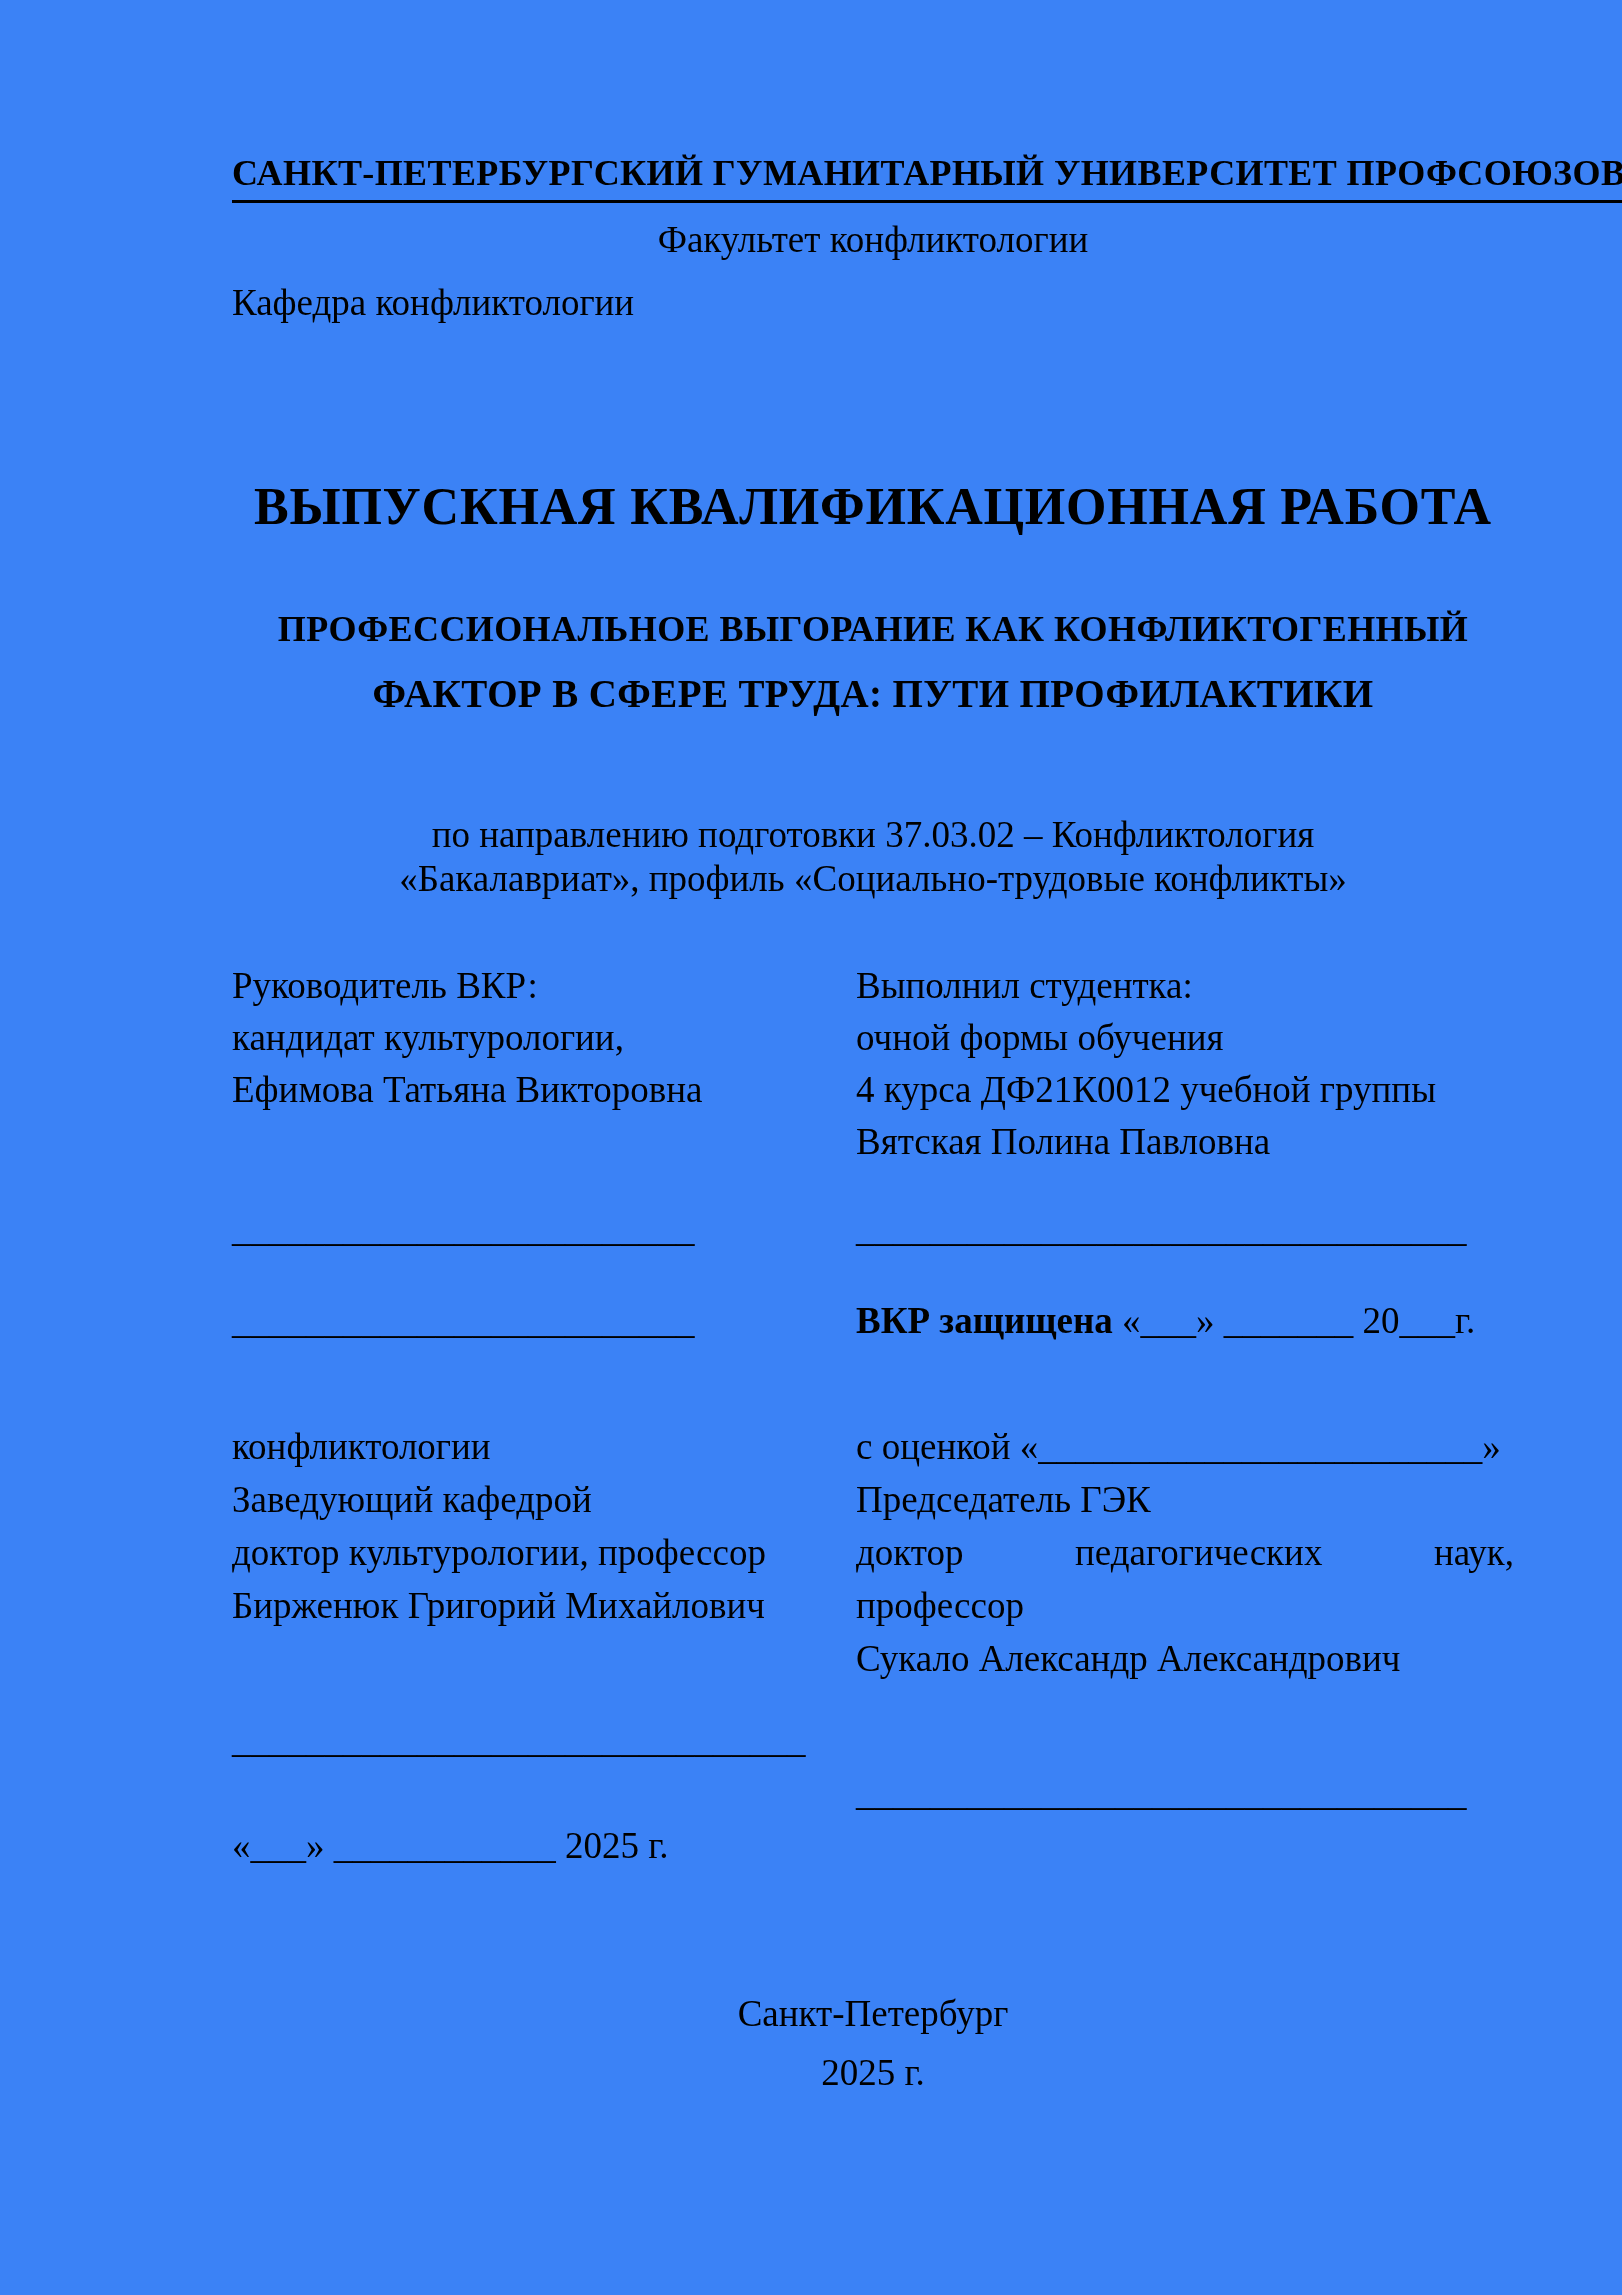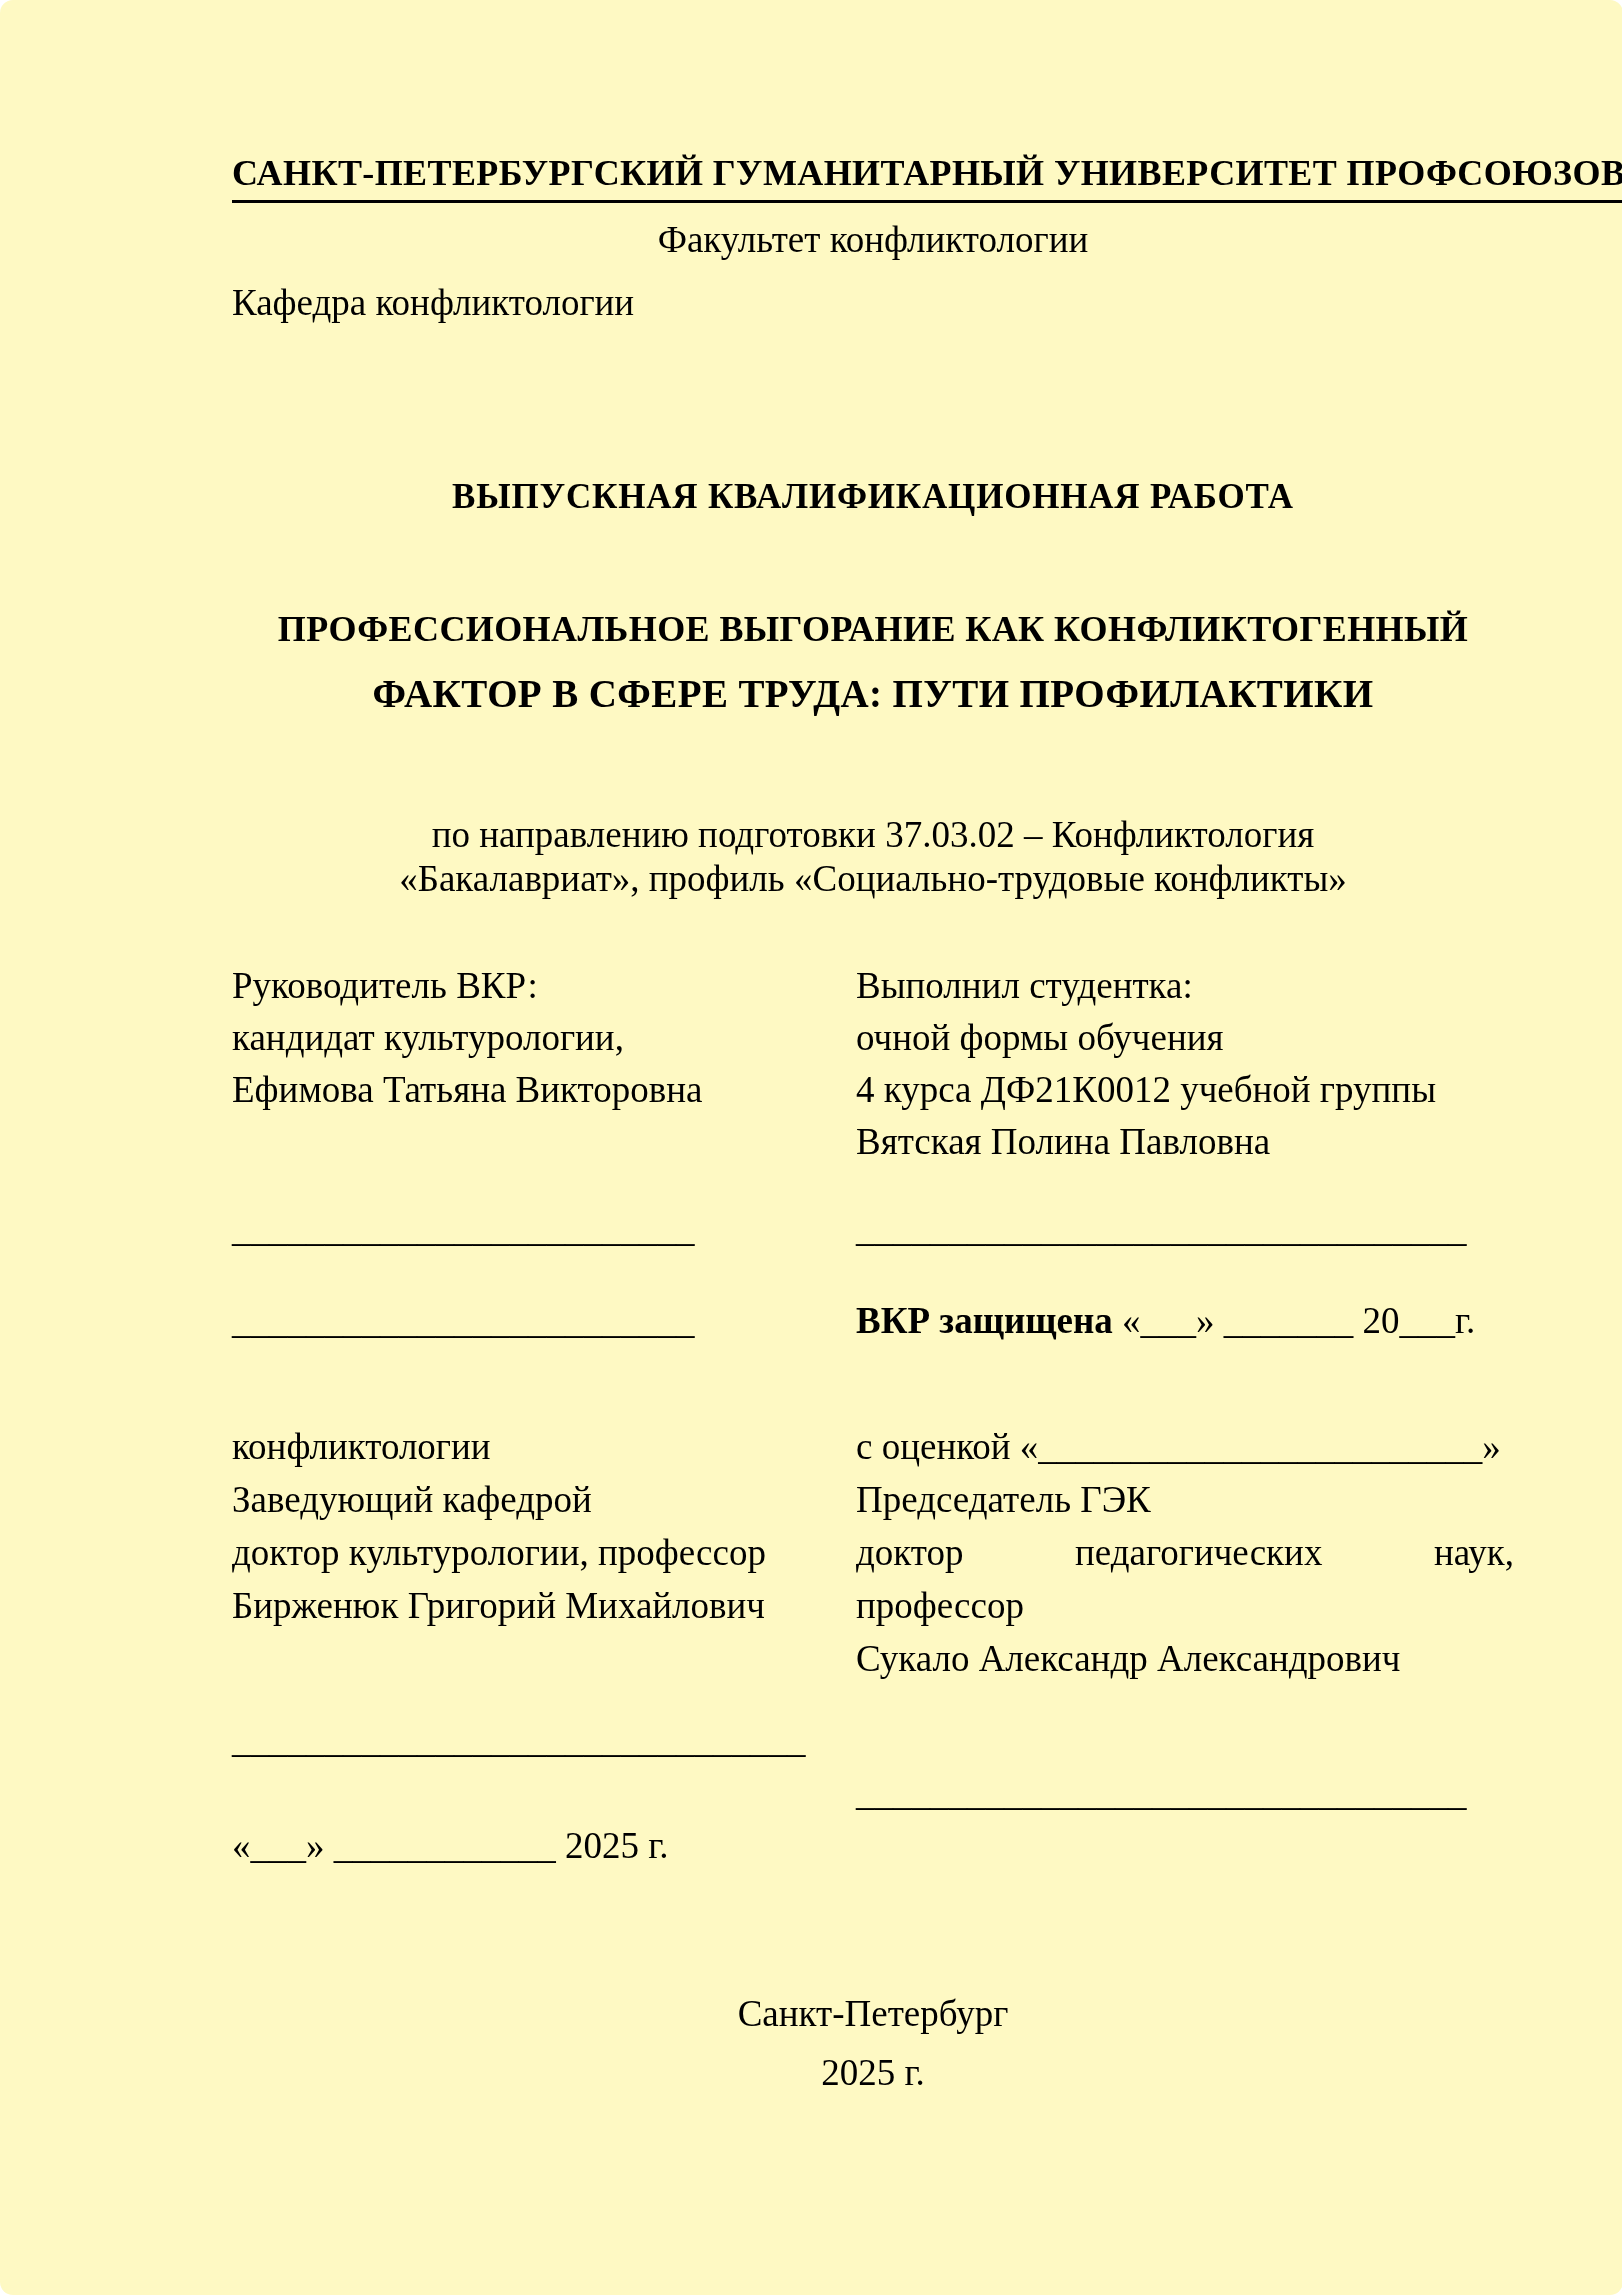--- a/index.html
+++ b/index.html
@@ -4,26 +4,25 @@
 <style>
   html, body {
     margin: 0;
     padding: 0;
     background: #ffffff;
   }
   .page {
     position: relative;
     width: 1623px;
     height: 2295px;
-    background: #fef9c3;
+    background: #3b82f6;
     color: #000000;
     font-family: "Liberation Serif", "DejaVu Serif", serif;
     font-size: 37px;
     overflow: hidden;
-    border-radius: 13px;
   }
   .content {
     position: absolute;
     left: 232px;
     top: 0;
     width: 1282px;
     height: 100%;
   }
   .abs { position: absolute; left: 0; width: 100%; }
   .center { text-align: center; }
@@ -36,21 +35,21 @@
     font-size: 36px;
     letter-spacing: 0.4px;
   }
   .university .underlined {
     display: inline-block;
     border-bottom: 3.9px solid #000;
     padding-bottom: 5.5px;
   }
   .faculty { top: 218px; }
   .department { top: 281px; }
-  .work-type { top: 477px; font-size: 35px; letter-spacing: 0.8px; }
+  .work-type { top: 477px; font-size: 52px; letter-spacing: 0.8px; }
   .title-line1 { top: 608px; font-size: 36px; letter-spacing: 0.4px; }
   .title-line2 { top: 671px; font-size: 39px; letter-spacing: 0.4px; }
   .program { top: 813px; line-height: 44px; }
 
   .col-left {
     position: absolute;
     left: 0;
     width: 585px;
   }
   .col-right {

